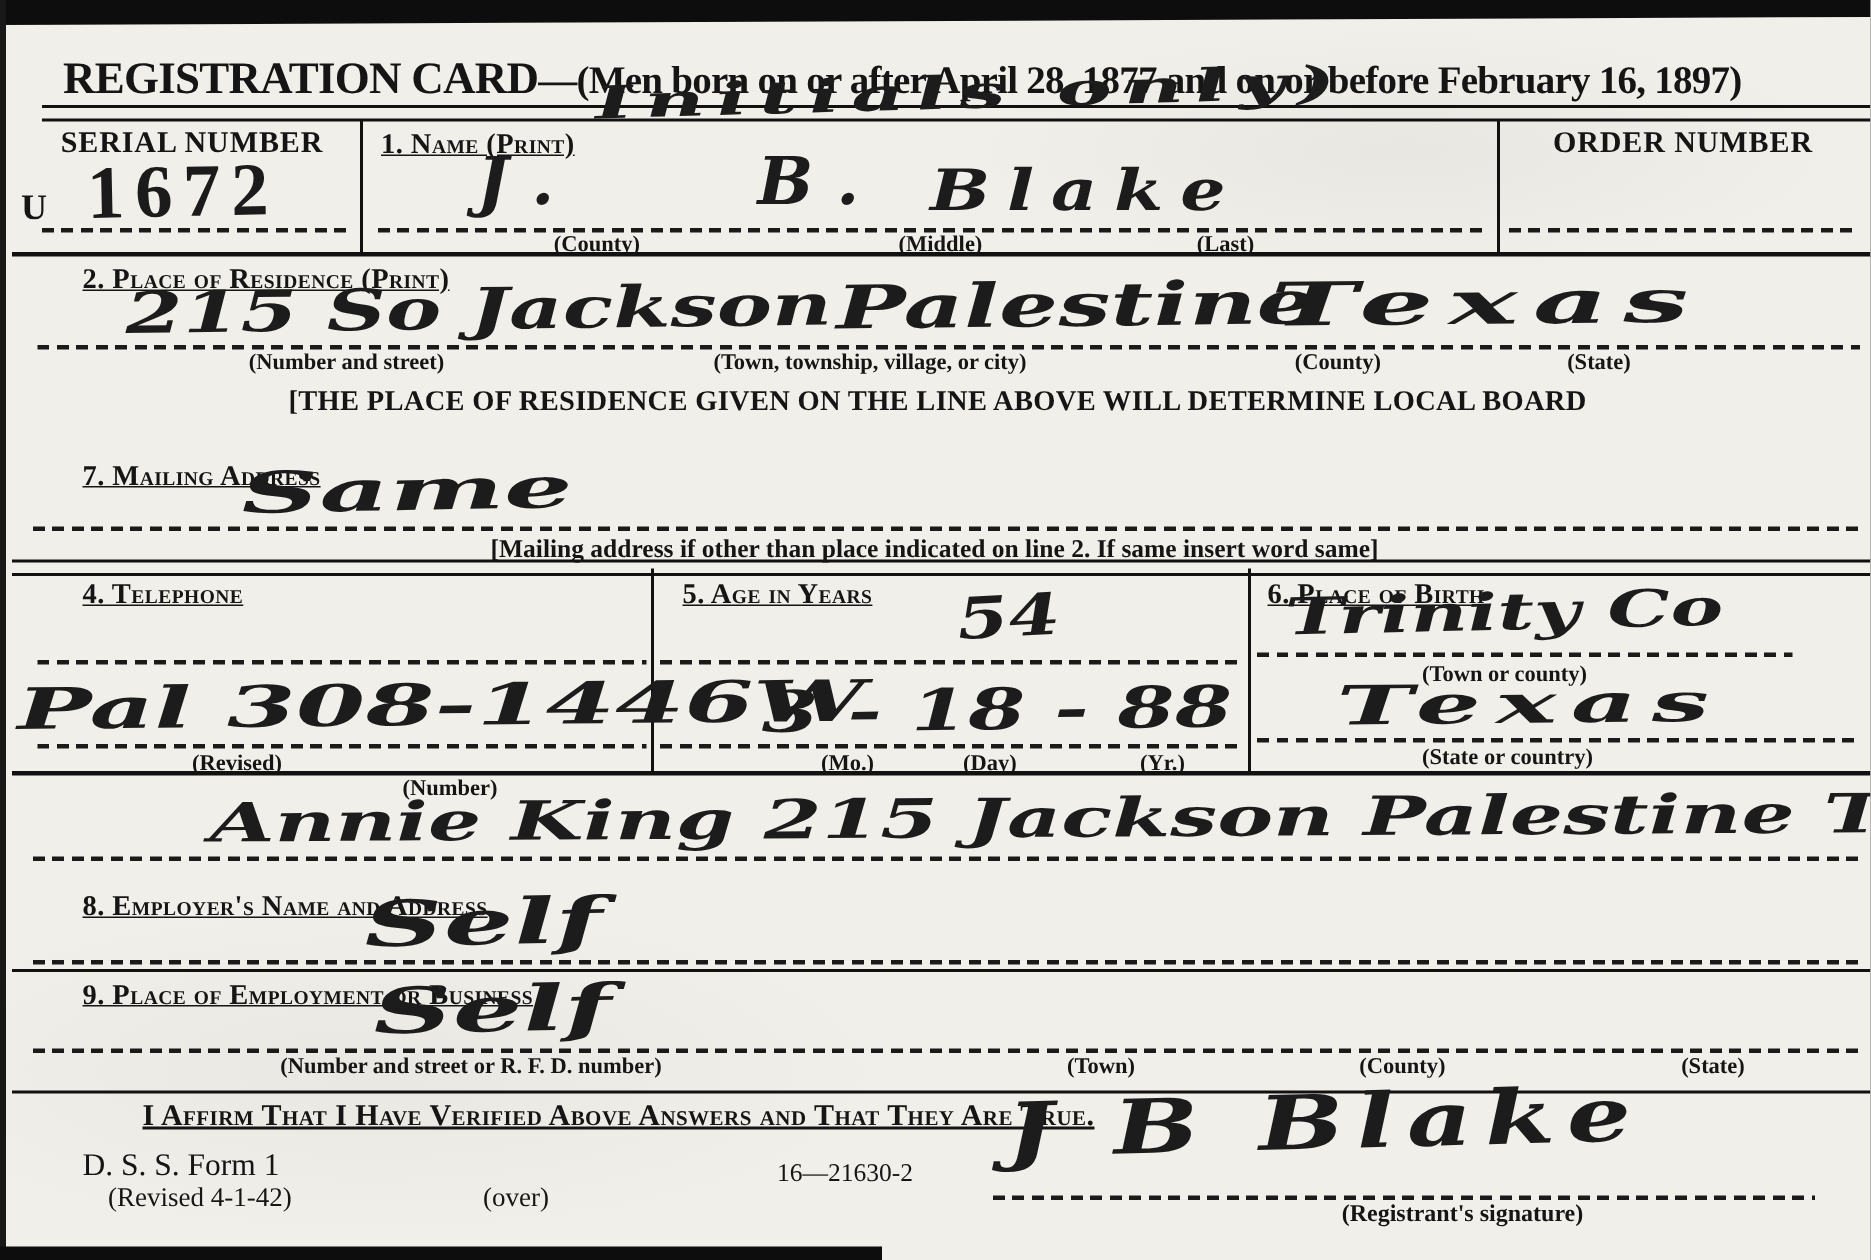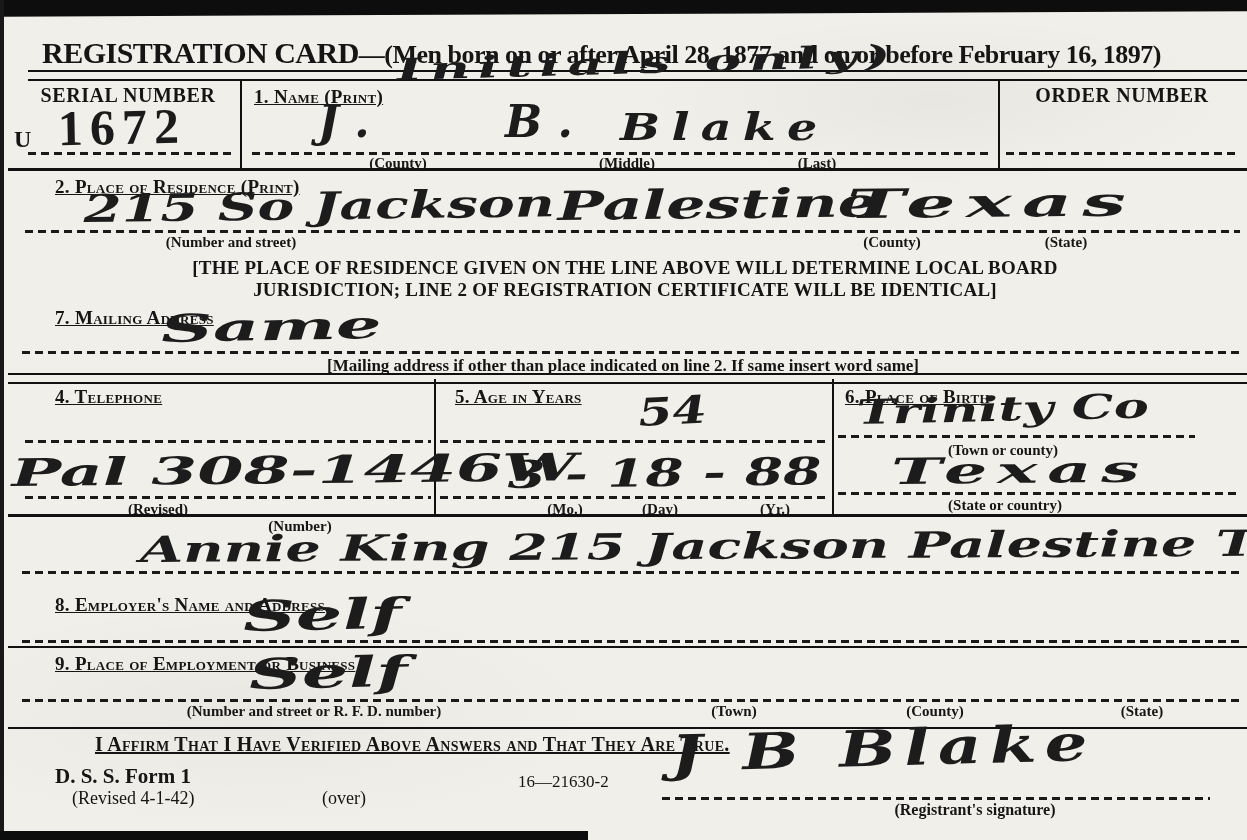--- a/index.html
+++ b/index.html
@@ -78,24 +78,24 @@
 
   <div class="hdr" style="left:1004px;top:84px;width:236px;">ORDER NUMBER</div>
   <div class="dash" style="left:1006px;top:152px;width:234px;"></div>
 
   <div class="lbl" style="left:55px;top:176px;">2. Place of Residence (Print)</div>
   <div class="hw" style="left:84px;top:186px;font-size:38px;transform:scaleX(1.45) rotate(-1deg);">215 So Jackson</div>
   <div class="hw" style="left:558px;top:182px;font-size:40px;transform:scaleX(1.55) rotate(-1deg);">Palestine</div>
   <div class="hw" style="left:848px;top:180px;font-size:40px;letter-spacing:5px;transform:scaleX(1.95) rotate(-1deg);">Texas</div>
   <div class="dash" style="left:25px;top:230px;width:1215px;"></div>
   <div class="sub" style="left:156px;top:234px;width:150px;">(Number and street)</div>
+  <div class="sub" style="left:455px;top:234px;width:250px;">(Town, township, village, or city)</div>
   <div class="sub" style="left:832px;top:234px;width:120px;">(County)</div>
   <div class="sub" style="left:1006px;top:234px;width:120px;">(State)</div>
   <div class="note" style="left:60px;top:257px;width:1130px;">[THE PLACE OF RESIDENCE GIVEN ON THE LINE ABOVE WILL DETERMINE LOCAL BOARD</div>
-  <div class="note" style="left:60px;top:279px;width:1130px;">JURISDICTION; LINE 2 OF REGISTRATION CERTIFICATE WILL BE IDENTICAL]</div>
 
   <div class="lbl" style="left:55px;top:307px;">7. Mailing Address</div>
   <div class="hw" style="left:162px;top:306px;font-size:38px;transform:scaleX(1.9) rotate(-2deg);">Same</div>
   <div class="dash" style="left:22px;top:351px;width:1220px;"></div>
   <div class="note-sm" style="left:60px;top:356px;width:1126px;">[Mailing address if other than place indicated on line 2.   If same insert word same]</div>
 
   <div class="lbl" style="left:55px;top:386px;">4. Telephone</div>
   <div class="dash" style="left:25px;top:440px;width:406px;"></div>
   <div class="hw" style="left:12px;top:450px;font-size:38px;transform:scaleX(1.75) rotate(-1deg);z-index:3;">Pal 308-1446W</div>
   <div class="dash" style="left:25px;top:496px;width:406px;"></div>
@@ -129,21 +129,21 @@
   <div class="lbl" style="left:55px;top:653px;">9. Place of Employment or Business</div>
   <div class="hw" style="left:250px;top:650px;font-size:42px;transform:scaleX(1.75) rotate(-2deg);z-index:3;">Self</div>
   <div class="dash" style="left:22px;top:699px;width:1221px;"></div>
   <div class="sub" style="left:164px;top:703px;width:300px;">(Number and street or R. F. D. number)</div>
   <div class="sub" style="left:674px;top:703px;width:120px;">(Town)</div>
   <div class="sub" style="left:875px;top:703px;width:120px;">(County)</div>
   <div class="sub" style="left:1082px;top:703px;width:120px;">(State)</div>
 
   <div class="lbl" style="left:95px;top:733px;font-size:20px;">I Affirm That I Have Verified Above Answers and That They Are True.</div>
 
-  <div class="plain" style="left:55px;top:764px;font-size:21px;font-weight:700;">D. S. S. Form 1</div>
+  <div class="plain" style="left:55px;top:764px;font-size:21px;font-weight:400;">D. S. S. Form 1</div>
   <div class="plain" style="left:72px;top:788px;font-size:18px;">(Revised 4-1-42)</div>
   <div class="plain" style="left:322px;top:788px;font-size:18px;">(over)</div>
   <div class="plain" style="left:518px;top:772px;font-size:17px;">16—21630-2</div>
   <div class="hw" style="left:672px;top:724px;font-size:50px;letter-spacing:6px;transform:scaleX(1.35) rotate(-2deg);z-index:4;">J B Blake</div>
   <div class="dash" style="left:662px;top:797px;width:548px;"></div>
   <div class="sub" style="left:855px;top:801px;width:240px;font-size:16px;">(Registrant's signature)</div>
 
 </div>
 
 </body></html>

